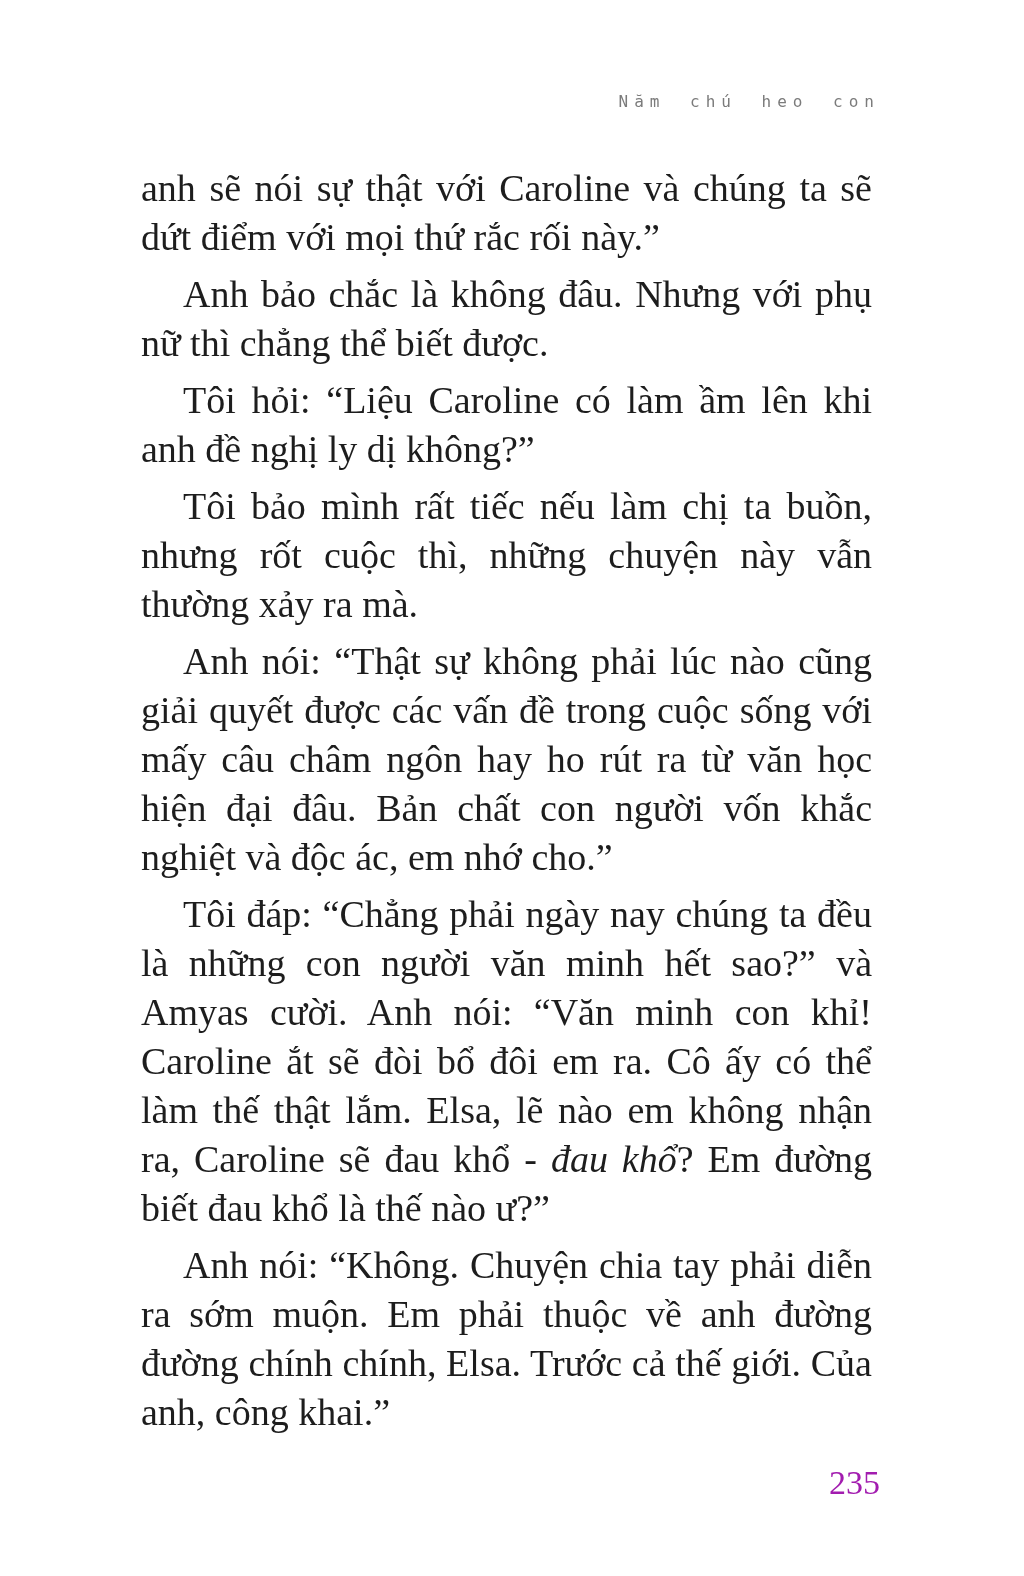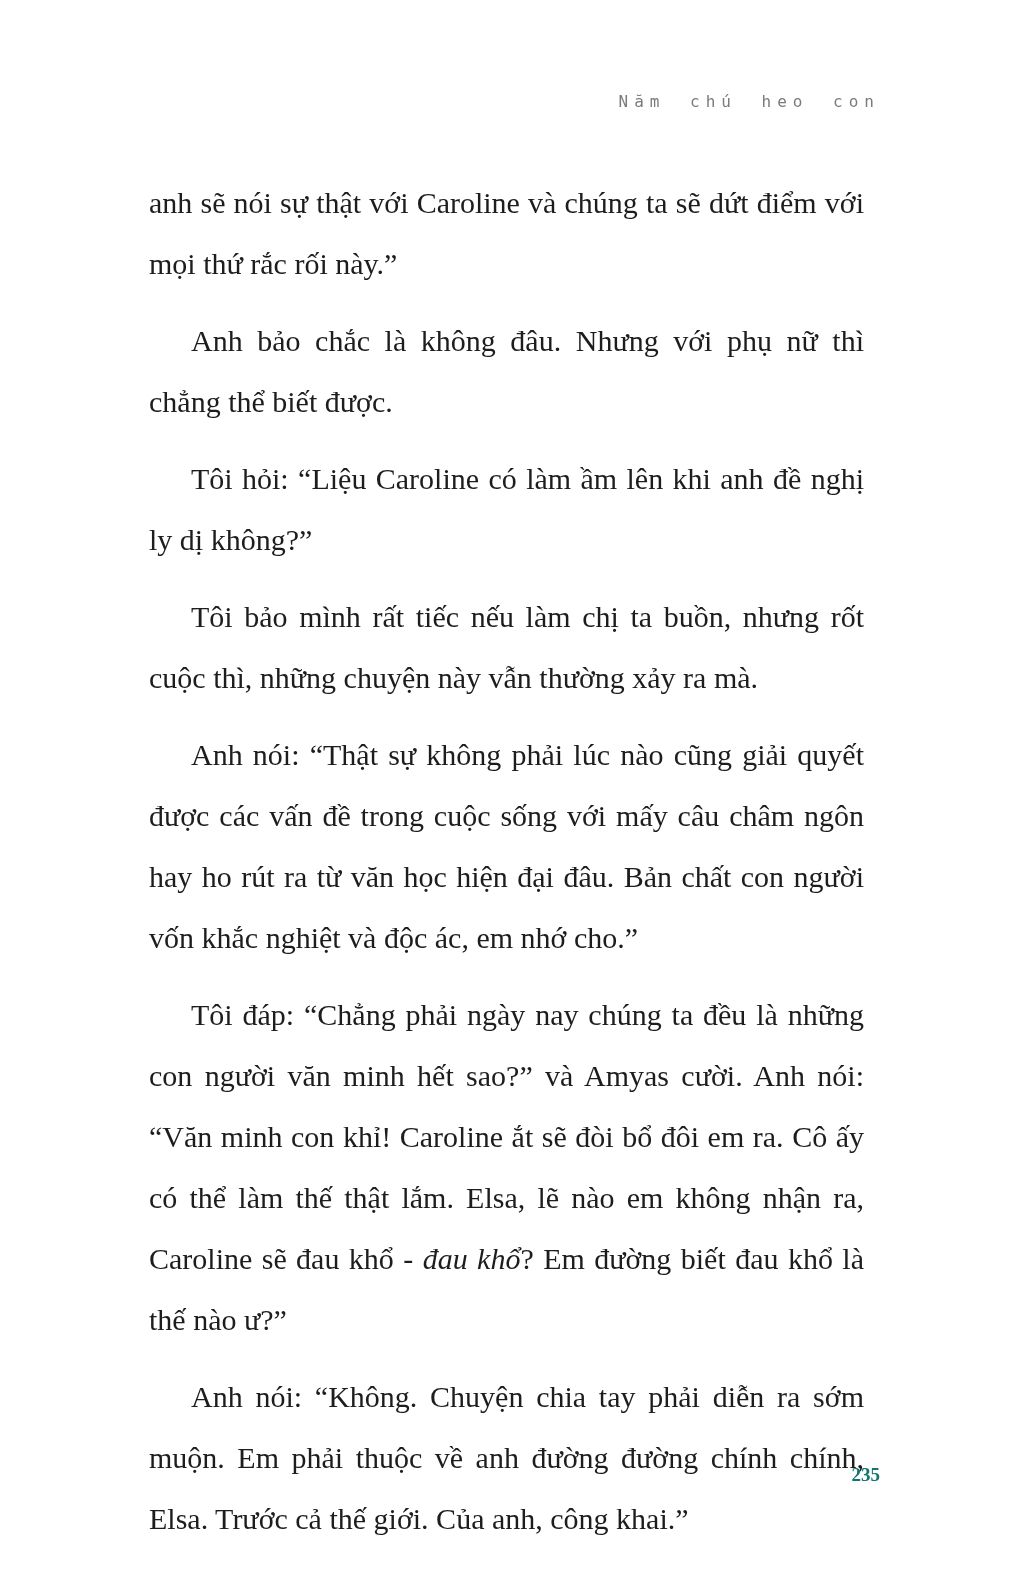--- a/index.html
+++ b/index.html
@@ -19,35 +19,34 @@
     word-spacing: 9px;
     color: #7b7b7b;
     white-space: nowrap;
   }
   .content {
     position: absolute;
     left: 133px; top: 156px;
     width: 747px;
   }
   .para {
-    margin: 16px;
-    font-size: 30px;
-    line-height: 61px;
+    margin: 8px;
+    font-size: 38px;
+    line-height: 49px;
     text-align: justify;
     color: #1d1d1d;
     text-indent: 42px;
   }
   .para.no-indent { text-indent: 0; }
   .para em { font-style: italic; }
   .page-number {
     position: absolute;
     top: 1464px; right: 144px;
-    font-size: 19px;
-    color: #0f766e;
-    font-weight: bold;
+    font-size: 34px;
+    color: #a21caf;
   }
 </style>
 </head>
 <body>
 
 <div class="running-header">Năm chú heo con</div>
 
 <main class="content">
   <p class="para no-indent">anh sẽ nói sự thật với Caroline và chúng ta sẽ dứt điểm với mọi thứ rắc rối này.”</p>
   <p class="para">Anh bảo chắc là không đâu. Nhưng với phụ nữ thì chẳng thể biết được.</p>

